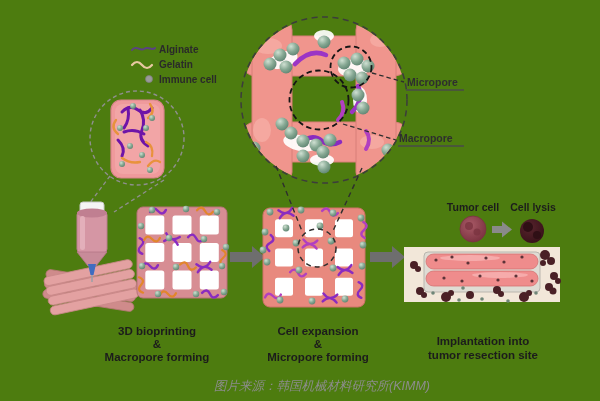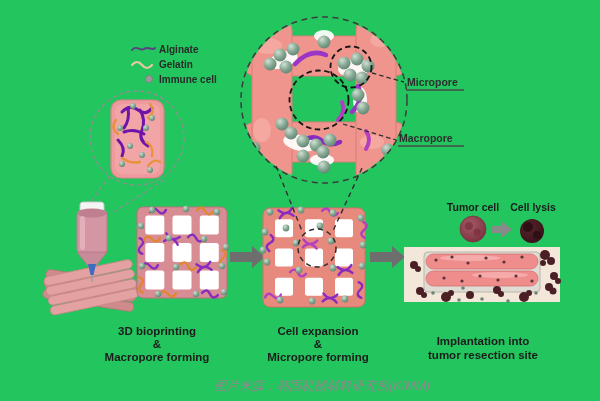--- a/index.html
+++ b/index.html
@@ -1,16 +1,16 @@
 <!DOCTYPE html>
 <html><head>
 <meta charset="utf-8">
 <style>
   html,body { margin:0; padding:0; background:#ffffff; }
-  .stage { position:relative; width:600px; height:401px; background:#22c55e; overflow:hidden; }
+  .stage { position:relative; width:600px; height:401px; background:#4d7c0f; overflow:hidden; }
   svg { display:block; }
   text { font-family:"Liberation Sans","DejaVu Sans",sans-serif; }
   .lbl      { font-size:11.5px; font-weight:bold; fill:#1c1c1c; }
   .legend-t { font-size:10px;   font-weight:600;  fill:#2a2a2a; }
   .callout-t{ font-size:10.5px; font-weight:600;  fill:#2e2e2e; }
   .small-b  { font-size:10.5px; font-weight:bold; fill:#1c1c1c; }
   .caption-t{ font-size:12.5px; font-style:italic; fill:#8c8c8c; }
 </style>
 </head>
 <body>

